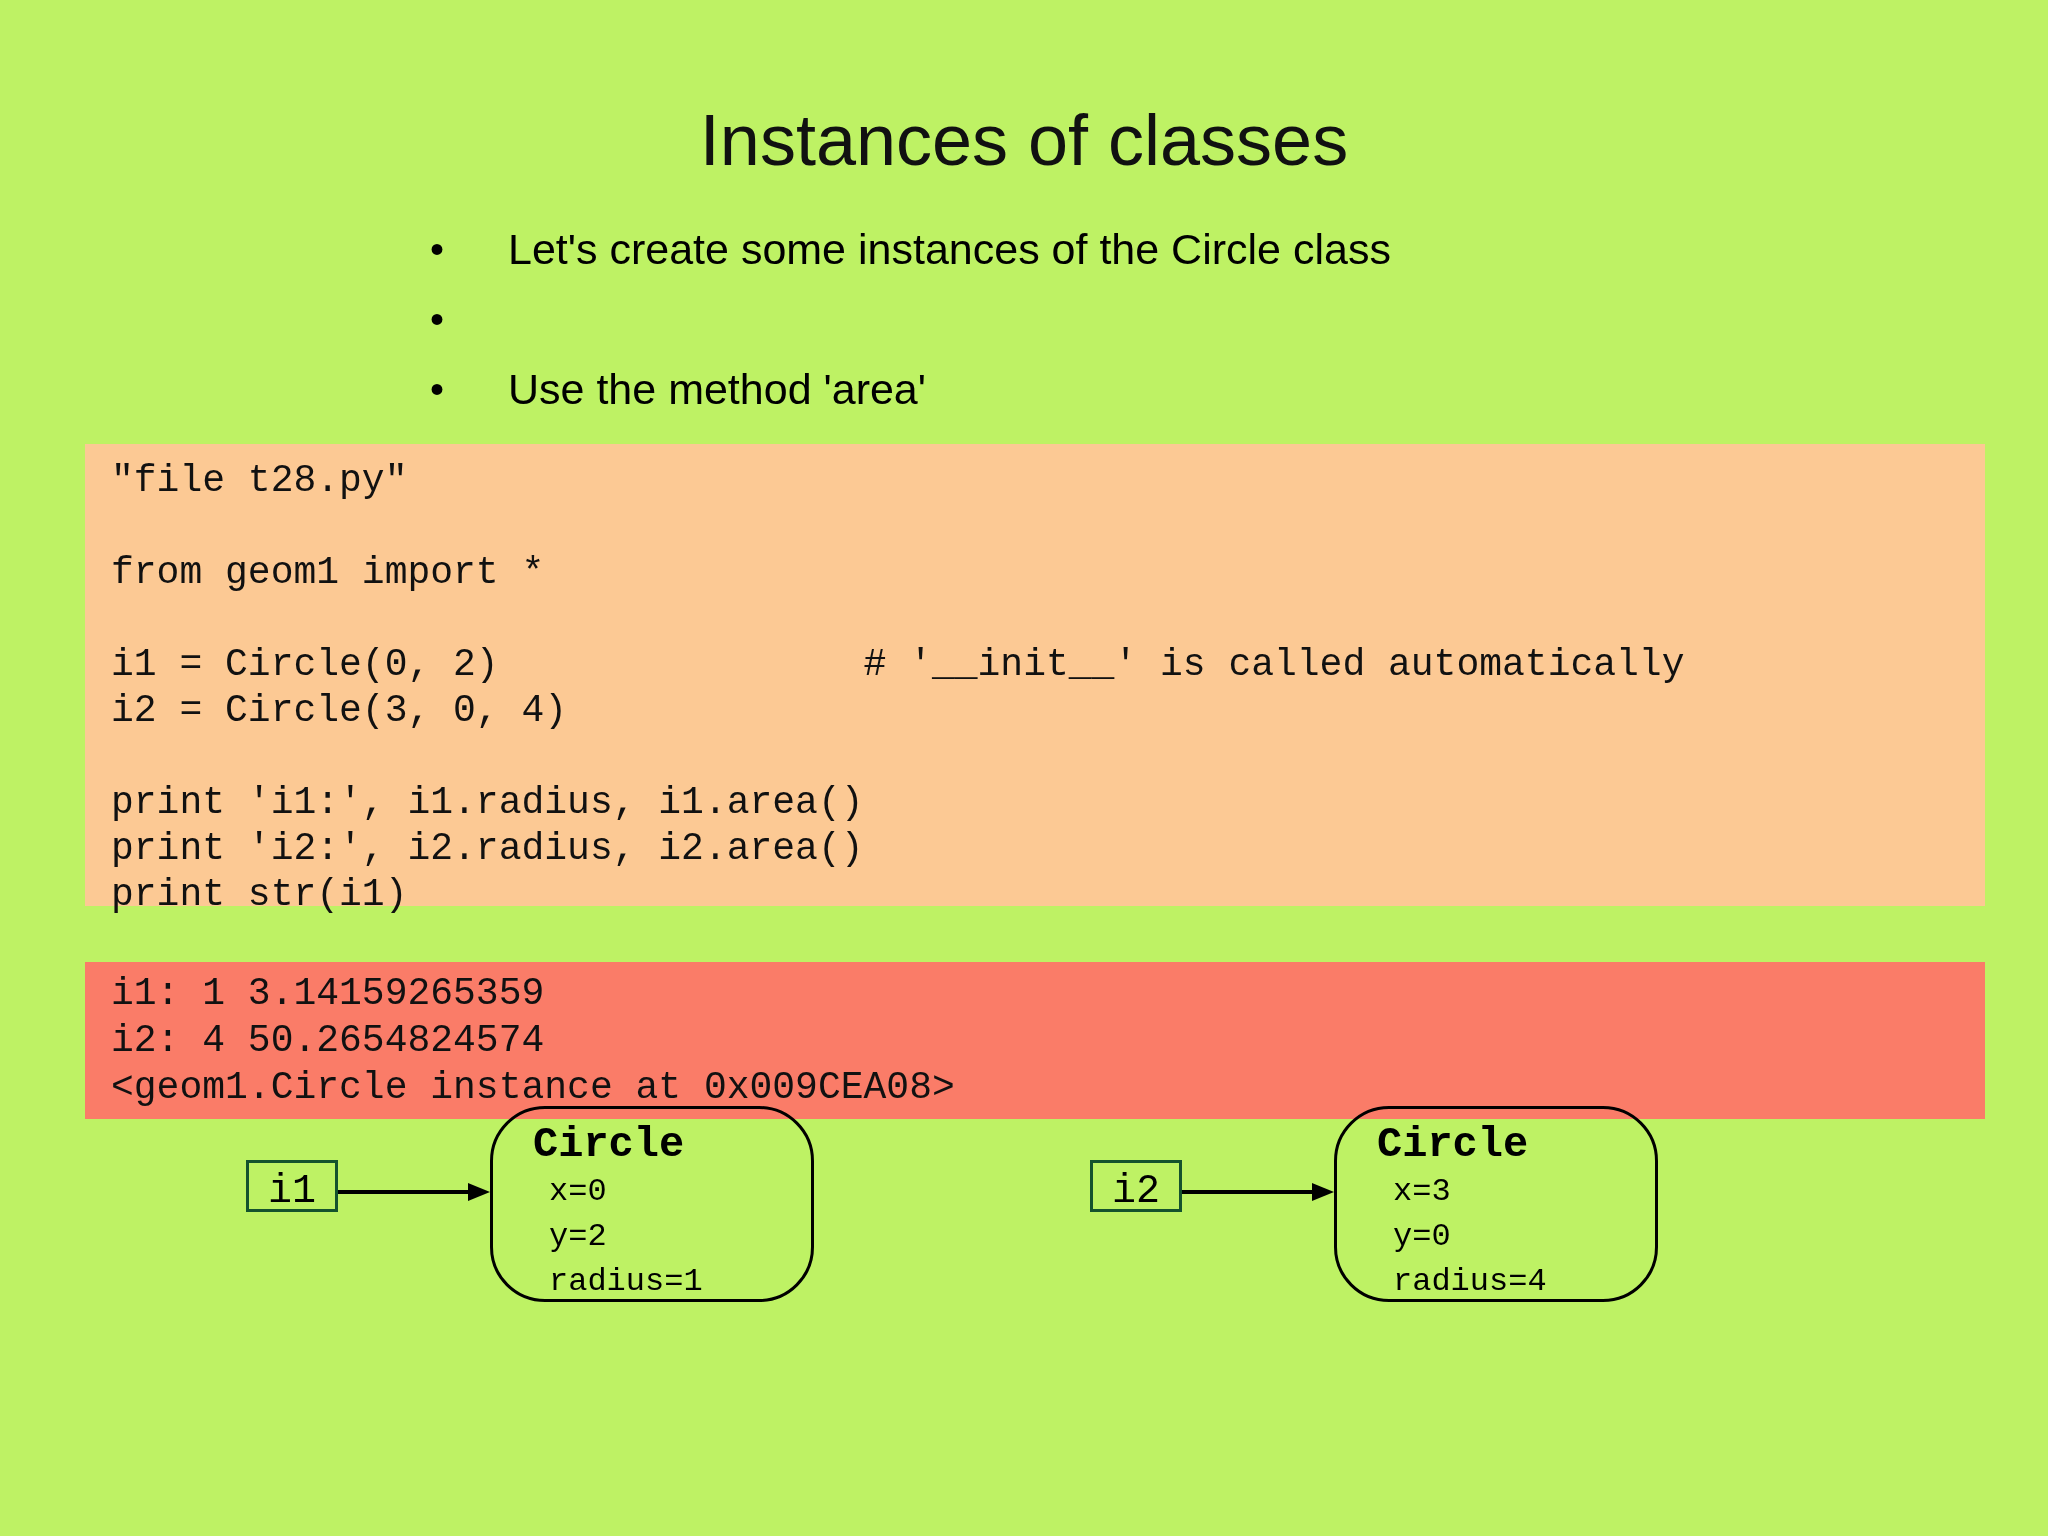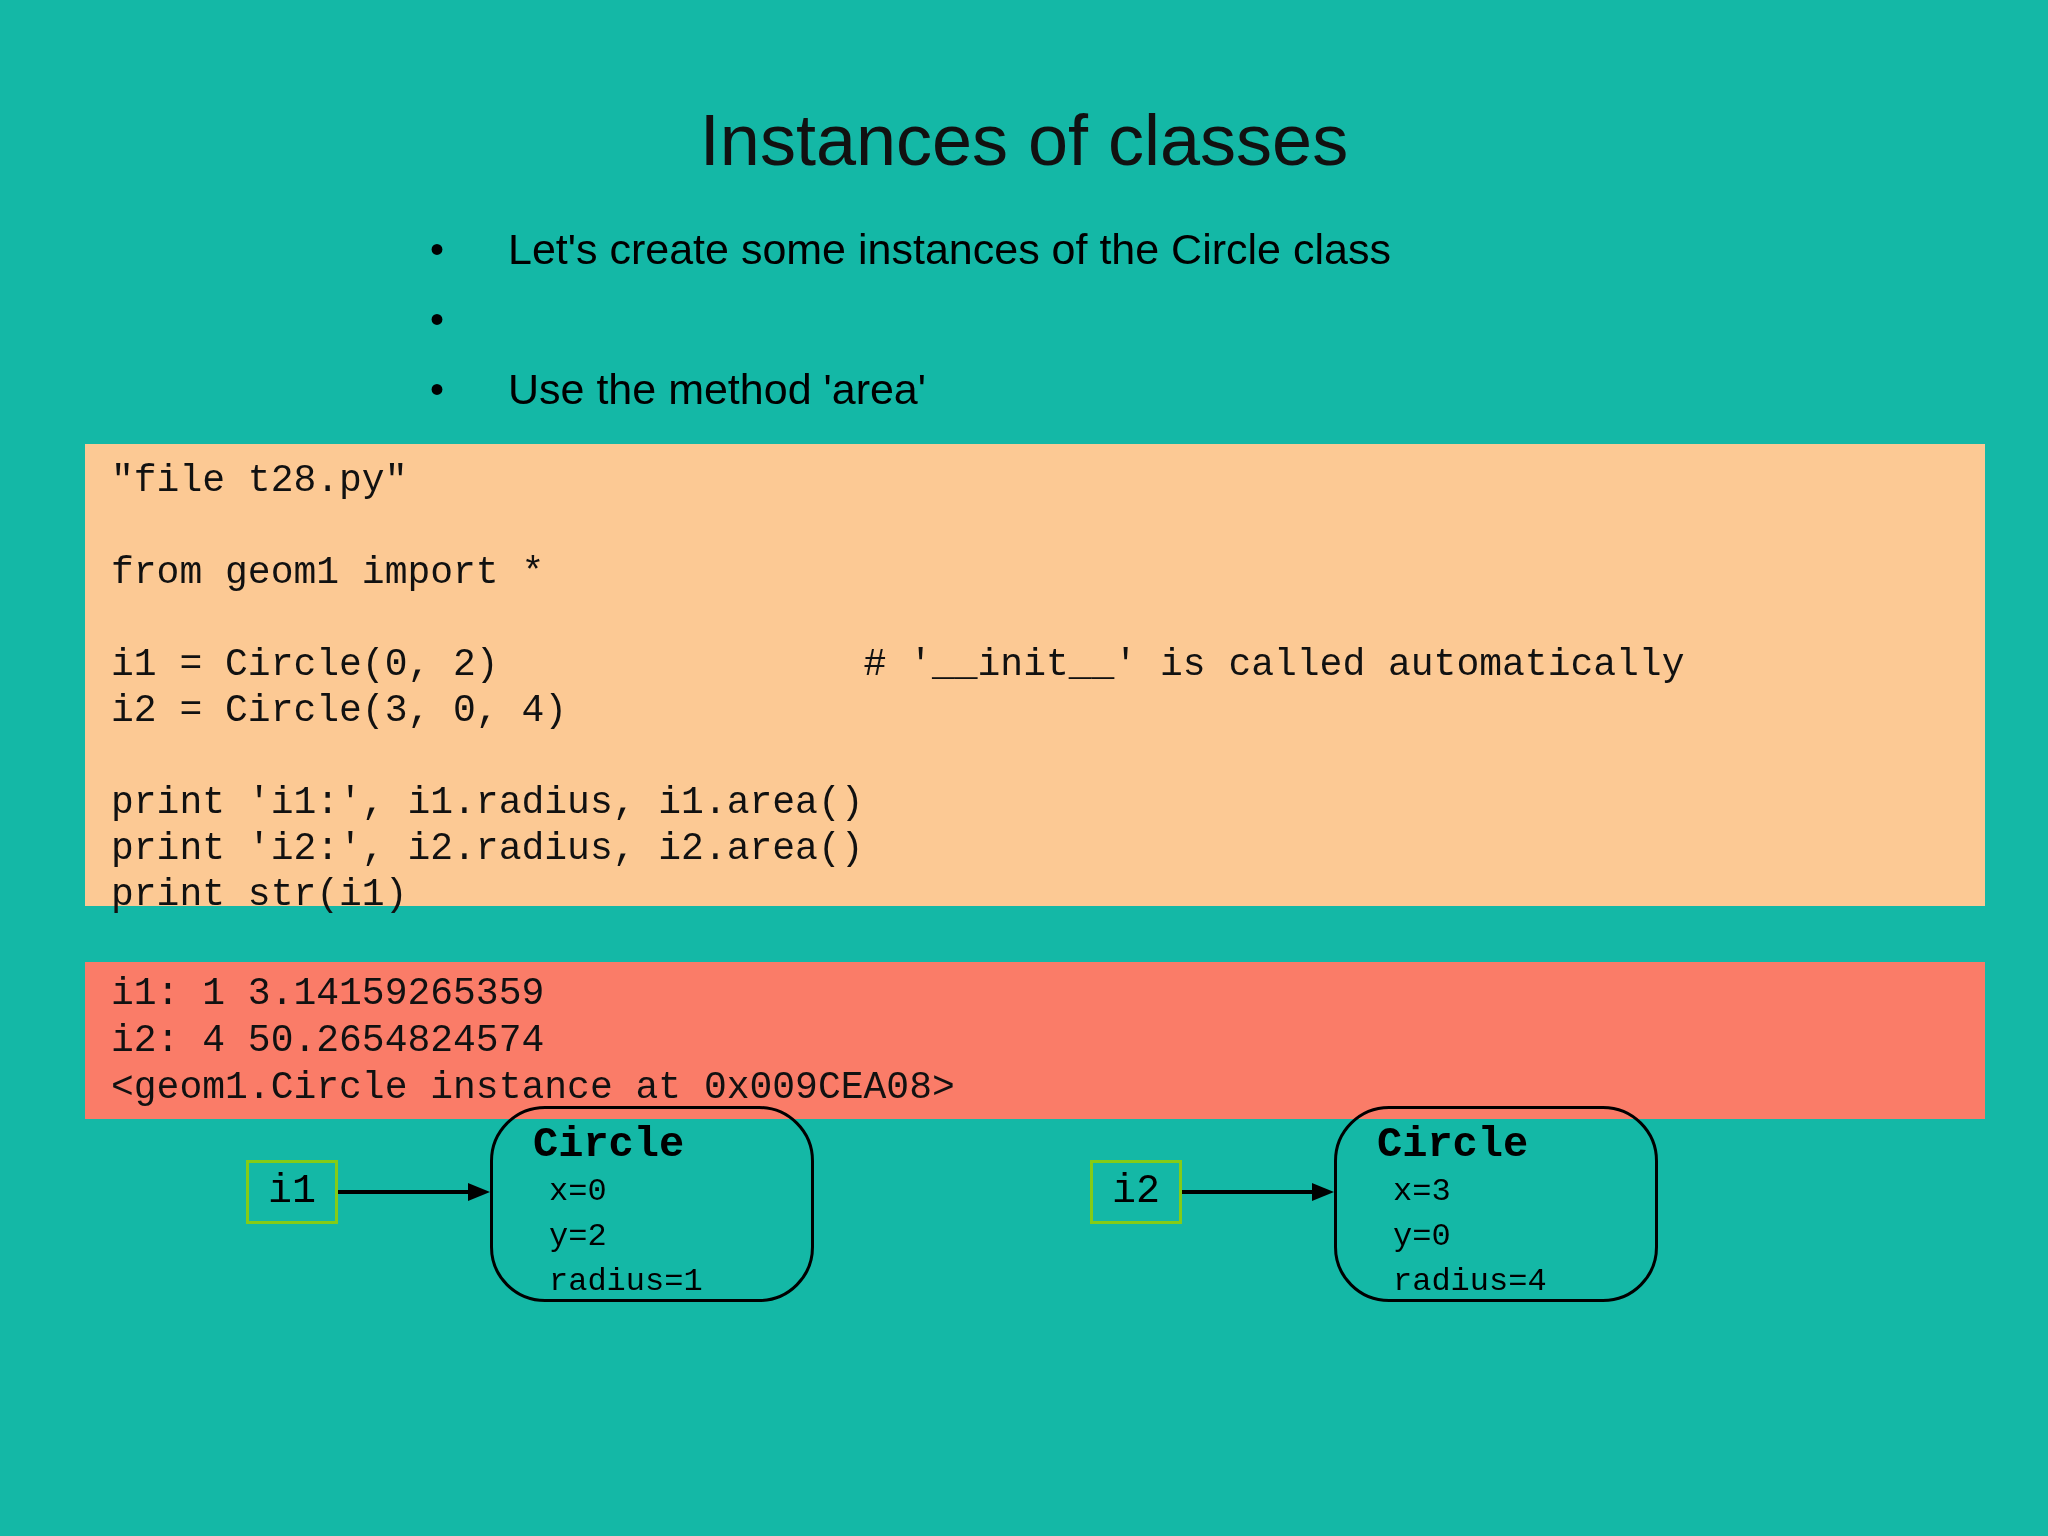--- a/index.html
+++ b/index.html
@@ -1,20 +1,20 @@
 <!DOCTYPE html>
 <html><head>
 <meta charset="utf-8">
 <style>
   html, body { margin: 0; padding: 0; background: #ffffff; }
   #slide {
     position: relative;
     width: 2048px;
     height: 1536px;
-    background: #14b8a6;
+    background: #bef264;
     font-family: "Liberation Sans", sans-serif;
     color: #000000;
     overflow: hidden;
   }
   .title {
     position: absolute;
     top: 88px;
     left: 0;
     width: 100%;
     text-align: center;
@@ -81,22 +81,22 @@
     width: 560px;
     height: 200px;
   }
   .diagram-group.g1 { left: 246px; }
   .diagram-group.g2 { left: 1090px; }
   .var-box {
     position: absolute;
     left: 0;
     top: 54px;
     width: 92px;
-    height: 64px;
-    border: 3px solid #84cc16;
+    height: 52px;
+    border: 3px solid #14532d;
     box-sizing: border-box;
     font-family: "Liberation Mono", monospace;
     font-size: 40px;
     line-height: 58px;
     text-align: center;
   }
   .arrow-svg {
     position: absolute;
     left: 92px;
     top: 74px;

